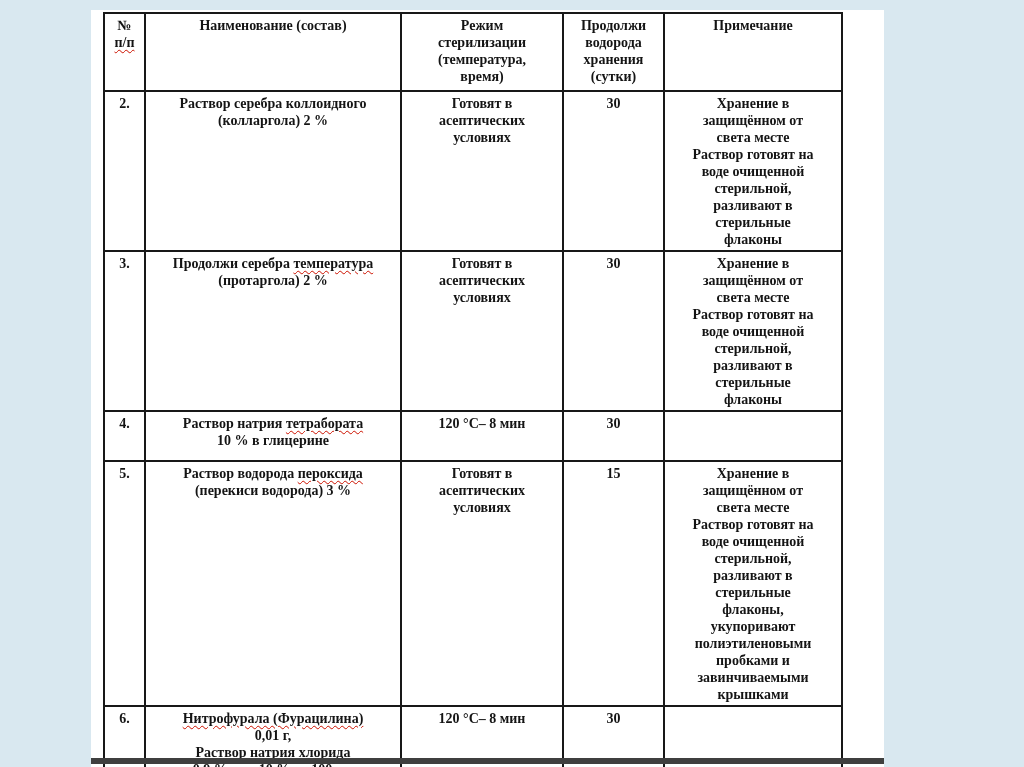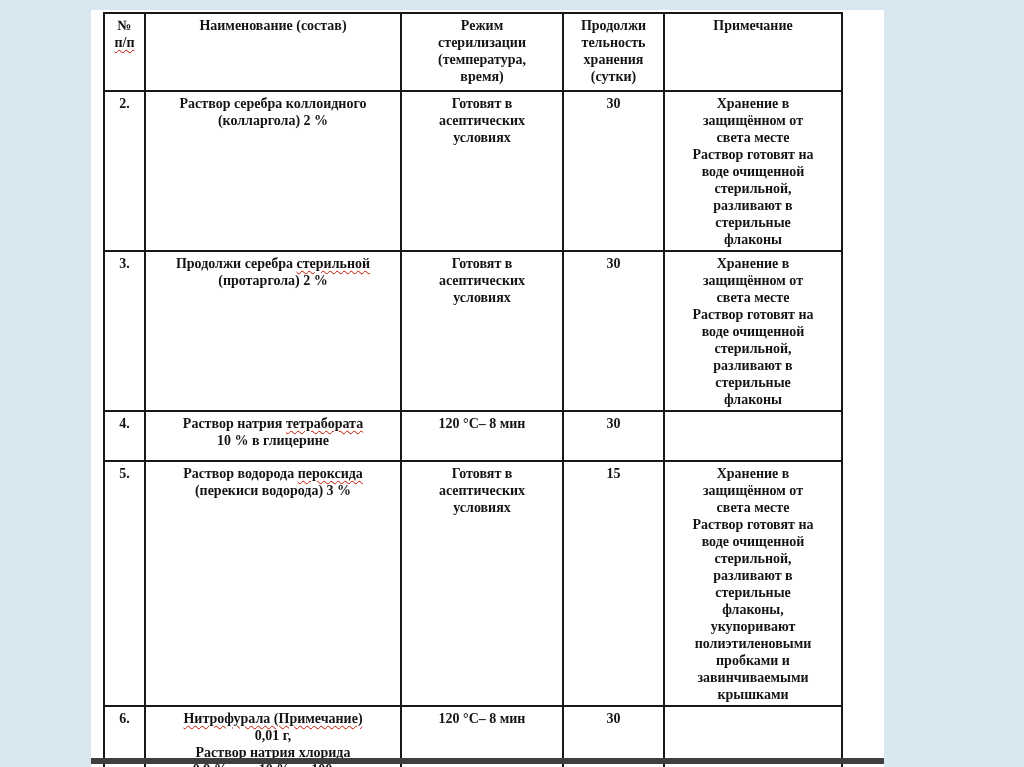--- a/index.html
+++ b/index.html
@@ -82,21 +82,21 @@
               <span class="line"><span>Наименование (состав)</span></span>
             </th>
             <th>
               <span class="line"><span>Режим</span></span>
               <span class="line"><span>стерилизации</span></span>
               <span class="line"><span>(температура,</span></span>
               <span class="line"><span>время)</span></span>
             </th>
             <th>
               <span class="line"><span>Продолжи</span></span>
-              <span class="line"><span>тельность</span></span>
+              <span class="line"><span>водорода</span></span>
               <span class="line"><span>хранения</span></span>
               <span class="line"><span>(сутки)</span></span>
             </th>
             <th>
               <span class="line"><span>Примечание</span></span>
             </th>
           </tr>
       </thead>
       <tbody id="table-body">
           <tr>
@@ -119,21 +119,21 @@
               <span class="line"><span>воде очищенной</span></span>
               <span class="line"><span>стерильной,</span></span>
               <span class="line"><span>разливают в</span></span>
               <span class="line"><span>стерильные</span></span>
               <span class="line"><span>флаконы</span></span>
             </td>
           </tr>
           <tr>
             <td>3.</td>
             <td>
-              <span class="line"><span>Продолжи серебра </span><span class="misspell">стерильной</span></span>
+              <span class="line"><span>Продолжи серебра </span><span class="misspell">температура</span></span>
               <span class="line"><span>(протаргола) 2 %</span></span>
             </td>
             <td>
               <span class="line"><span>Готовят в</span></span>
               <span class="line"><span>асептических</span></span>
               <span class="line"><span>условиях</span></span>
             </td>
             <td>30</td>
             <td>
               <span class="line"><span>Хранение в</span></span>
@@ -184,21 +184,21 @@
               <span class="line"><span>укупоривают</span></span>
               <span class="line"><span>полиэтиленовыми</span></span>
               <span class="line"><span>пробками и</span></span>
               <span class="line"><span>завинчиваемыми</span></span>
               <span class="line"><span>крышками</span></span>
             </td>
           </tr>
           <tr>
             <td>6.</td>
             <td>
-              <span class="line"><span class="misspell">Нитрофурала (Примечание)</span></span>
+              <span class="line"><span class="misspell">Нитрофурала (Фурацилина)</span></span>
               <span class="line"><span>0,01 г,</span></span>
               <span class="line"><span>Раствор натрия хлорида</span></span>
               <span class="line"><span>0,9 % или 10 % до 100 мл</span></span>
             </td>
             <td>
               <span class="line"><span>120 °С– 8 мин</span></span>
             </td>
             <td>30</td>
             <td></td>
           </tr>

